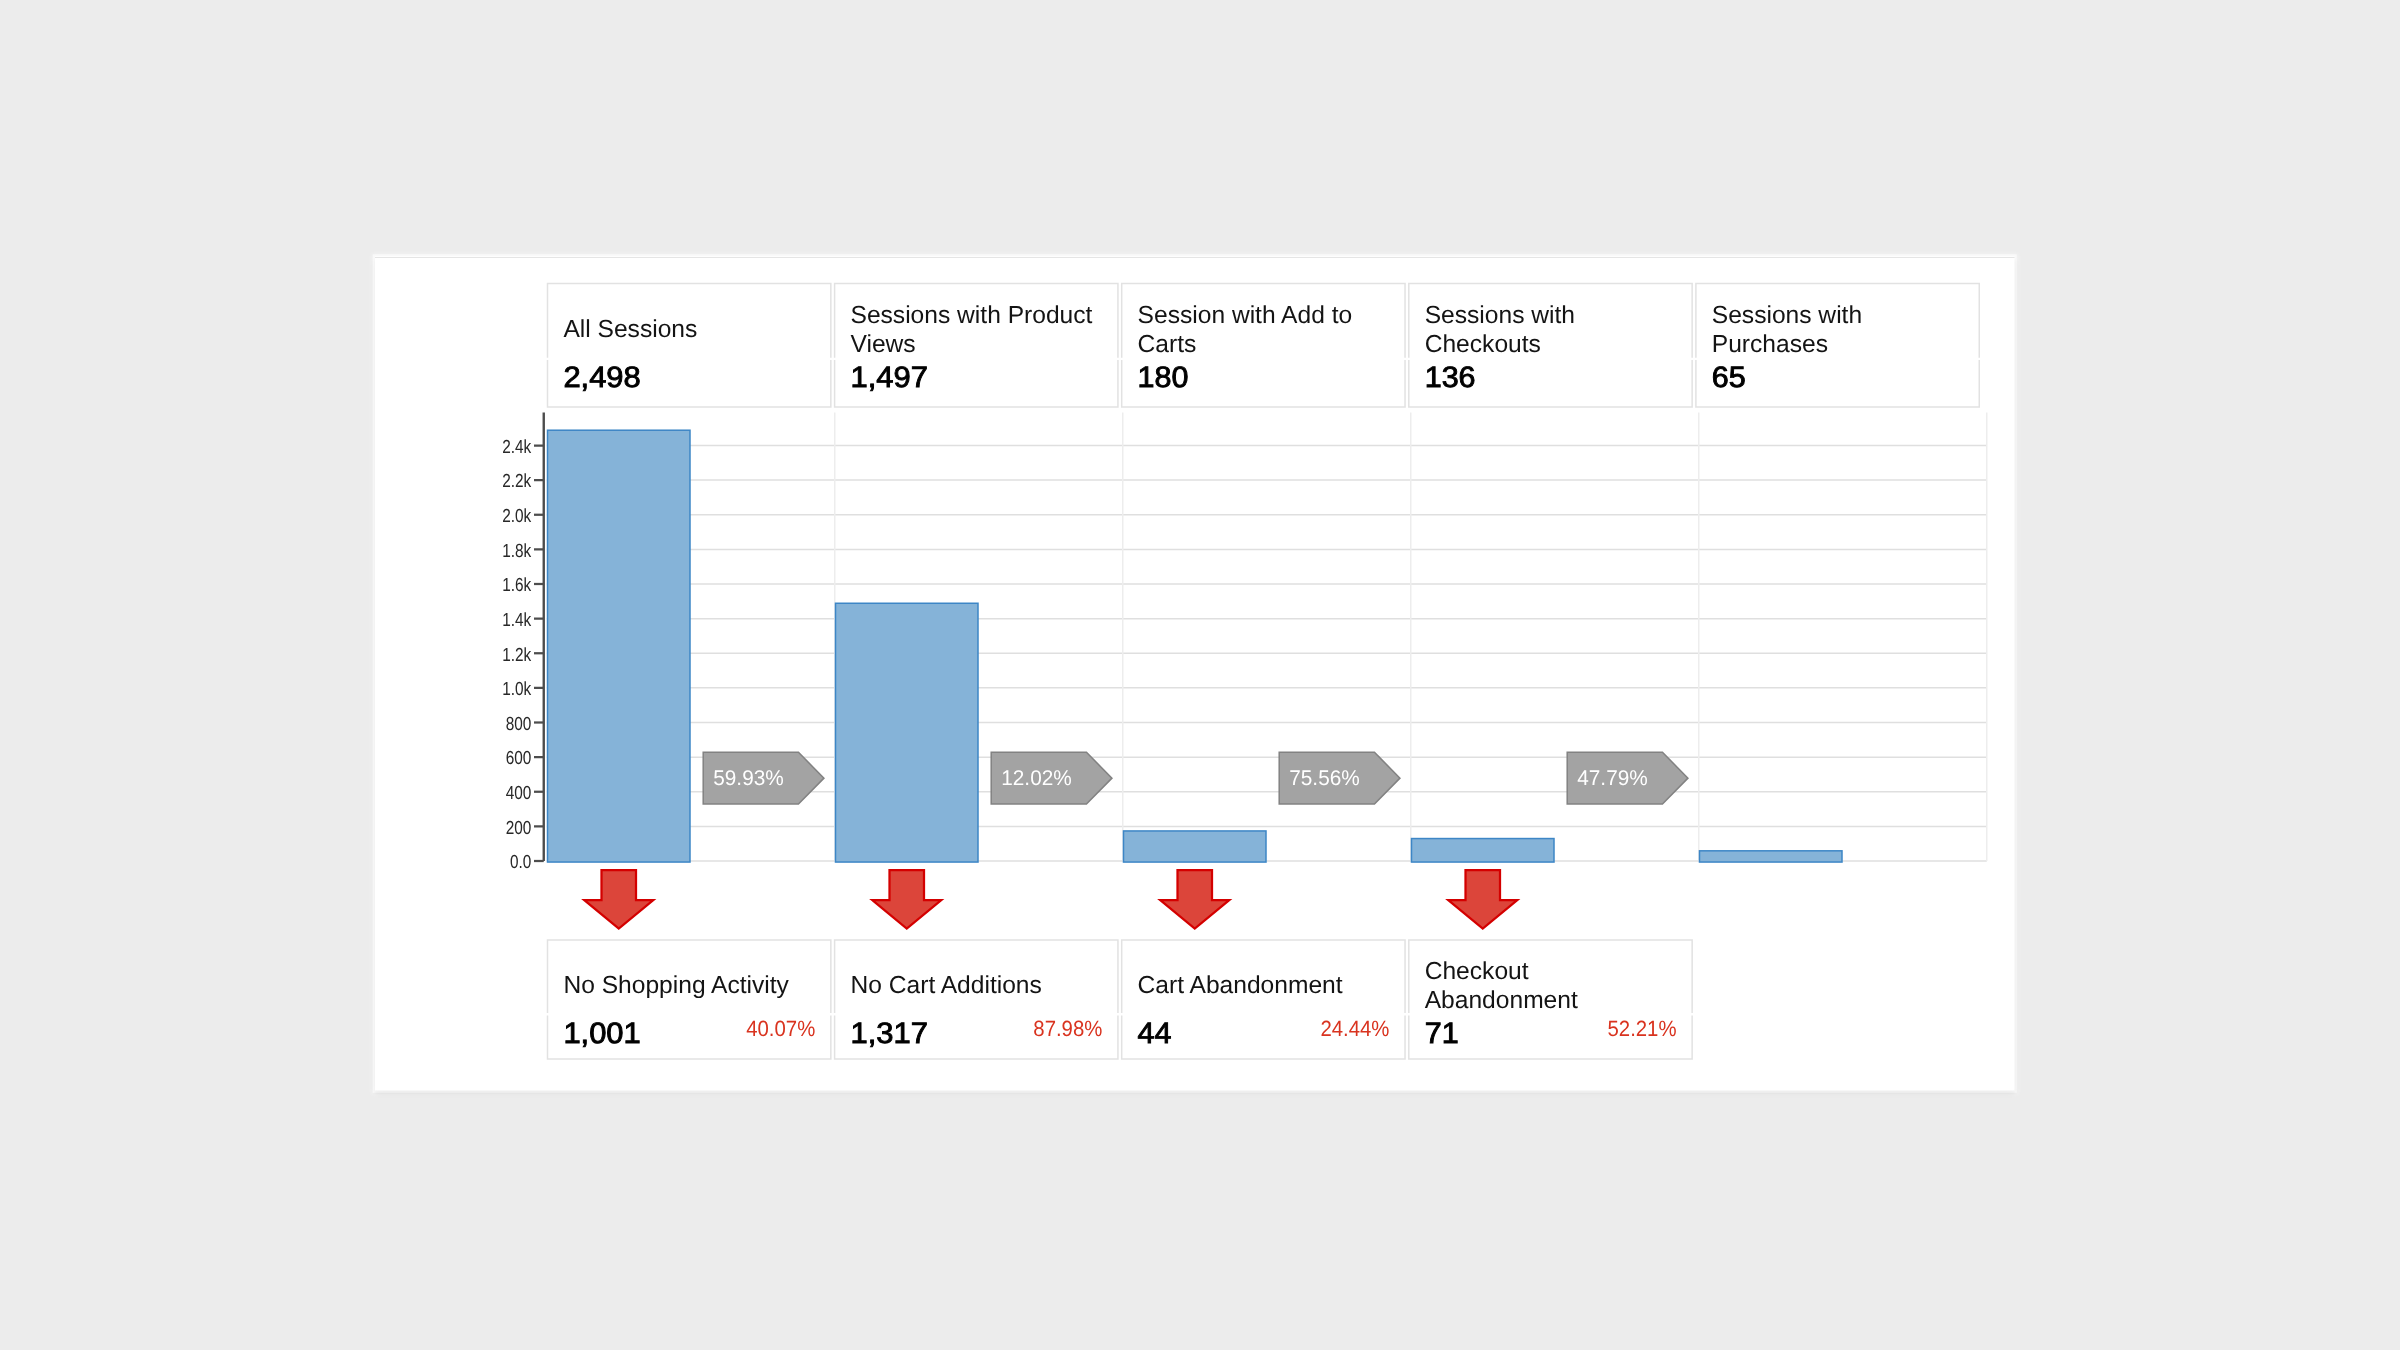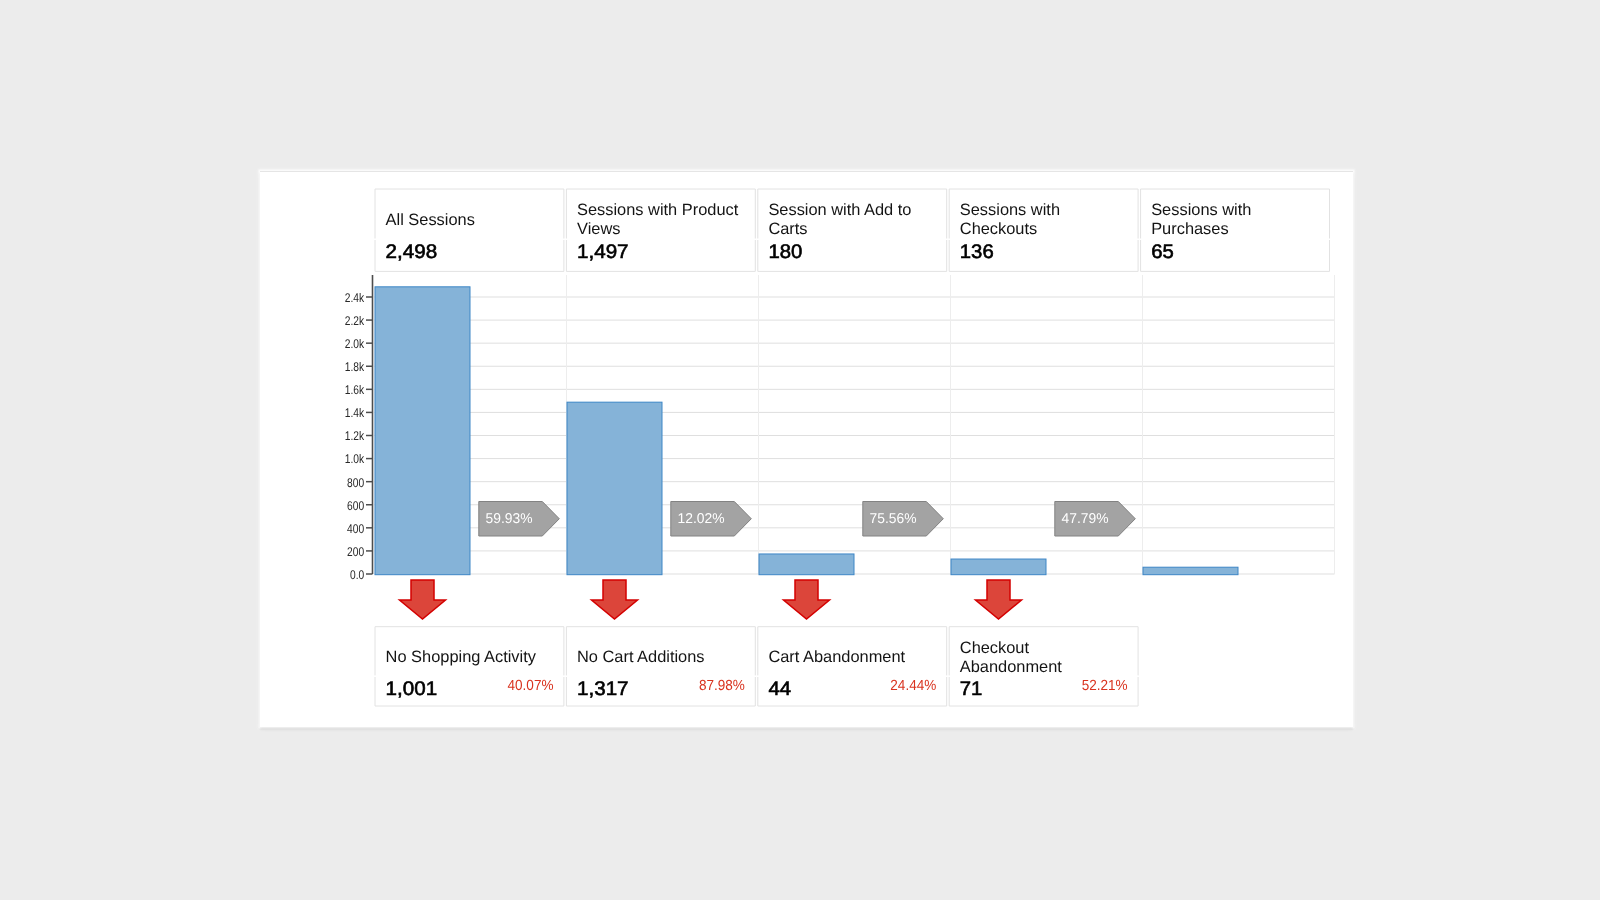--- a/index.html
+++ b/index.html
@@ -1,20 +1,20 @@
 <!DOCTYPE html>
 <html><head>
 <meta charset="utf-8">
 <title>Shopping Behavior Funnel</title>
 <style>
   html,body{margin:0;padding:0;}
   *{-webkit-font-smoothing:antialiased;text-rendering:geometricPrecision;}
   body{width:1600px;height:900px;background:#ececec;overflow:hidden;
        font-family:"Liberation Sans",sans-serif;}
-  #card{position:absolute;left:260px;top:171px;width:1093px;height:556px;
+  #card{position:absolute;left:250px;top:171px;width:1093px;height:556px;
         background:#ffffff;
         box-shadow:0 0 0 1.5px rgba(255,255,255,.55), 0 0 3px 2px rgba(255,255,255,.45),
                    0 1.5px 2px rgba(0,0,0,.17), 0 2px 5px rgba(0,0,0,.07),
                    inset 0 1px 0 rgba(0,0,0,.10);
         transform:translateZ(0);}
   #plot{position:absolute;left:0;top:0;}
   text{font-family:"Liberation Sans",sans-serif;}
   .lbl{font-size:16.4px;fill:#141414;}
   .val{font-size:19.7px;font-weight:400;fill:#000000;stroke:#000000;stroke-width:0.62px;paint-order:stroke;}
   .pct{font-size:14.7px;fill:#d9331f;}

